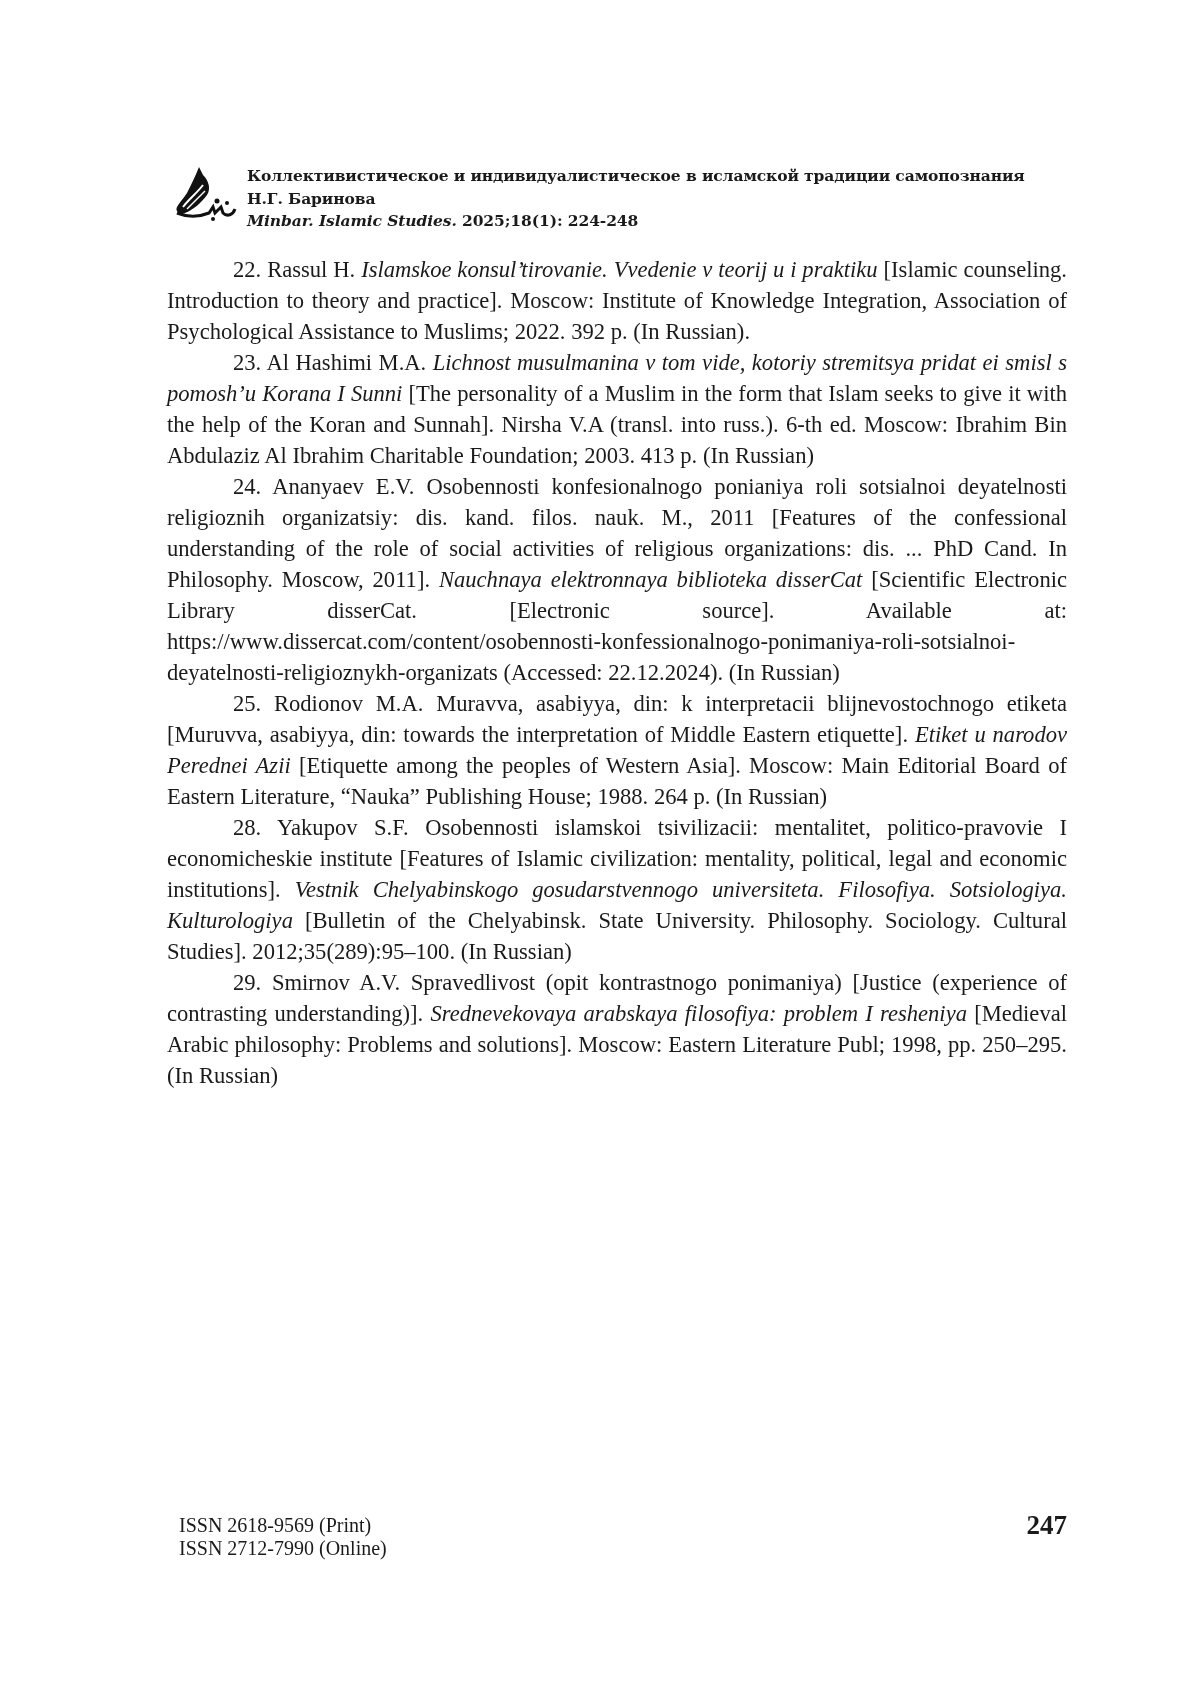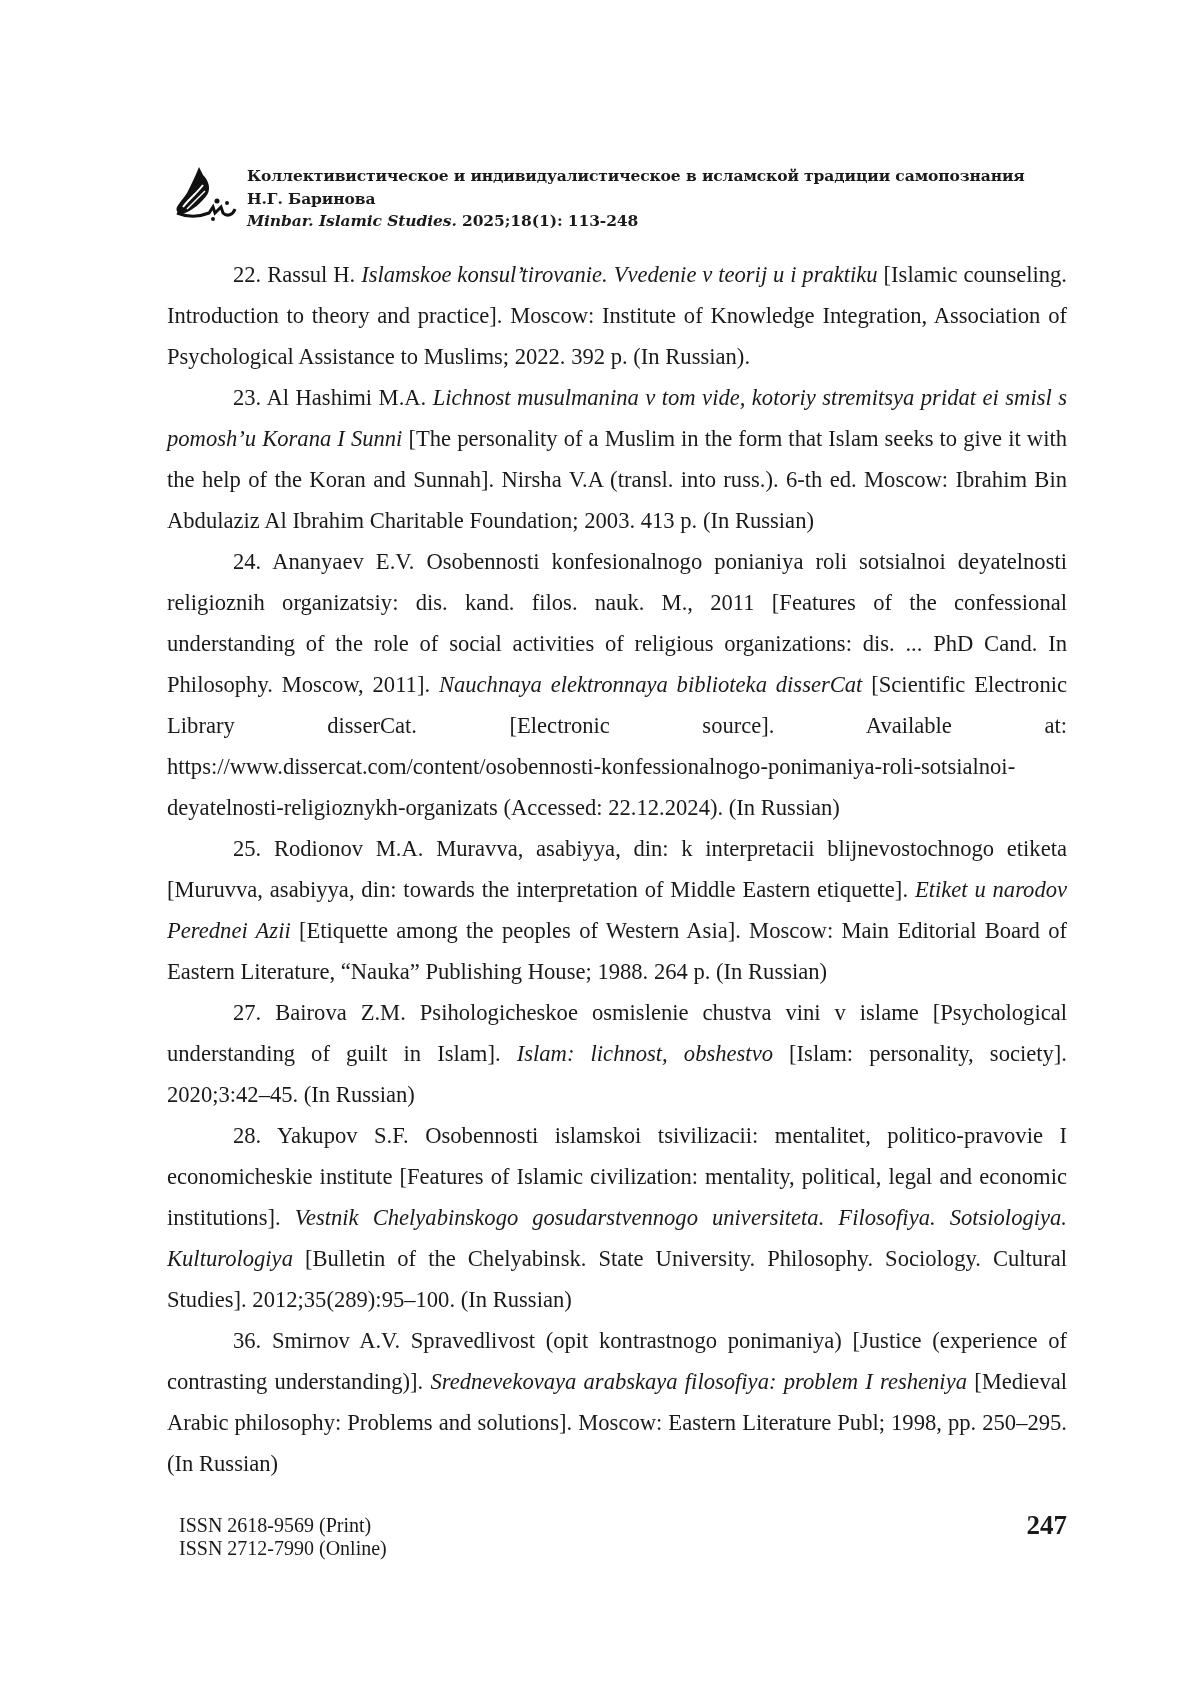--- a/index.html
+++ b/index.html
@@ -15,21 +15,21 @@
   }
   .head-text {
     position: absolute; left: 80px; top: 2px; width: 830px;
     font-family: "DejaVu Serif", "Liberation Serif", serif;
     font-weight: bold; font-size: 15.5px; line-height: 22.5px; letter-spacing: -0.1px;
     white-space: nowrap;
   }
   .head-text .journal { font-style: italic; text-align: right; }
   .refs {
     position: absolute; left: 167px; top: 254px; width: 900px;
-    font-size: 22.6px; line-height: 41px; text-align: justify;
+    font-size: 22.6px; line-height: 31px; text-align: justify;
     hyphens: none;
   }
   .ref { margin: 0; text-indent: 66px; }
   .ref i { font-style: italic; }
   .footer {
     position: absolute; left: 167px; top: 1514px; width: 900px;
     font-size: 20px; line-height: 22.5px;
   }
   .issn { position: absolute; left: 12px; top: 0; white-space: nowrap; }
   .page-num { position: absolute; right: 0; top: 0; font-weight: bold; font-size: 27px; }
@@ -45,32 +45,31 @@
       <path d="M18 46 C24 40, 30 34, 36 28" stroke="#fff" stroke-width="1.5" fill="none"></path>
       <path d="M8 50 C18 54, 30 54, 40 50 L44 44 L46 50 L52 44 L54 50 C58 54, 64 52, 66 46" stroke="#111" stroke-width="3" fill="none"></path>
       <circle cx="48" cy="38" r="2.5" fill="#111"></circle>
       <circle cx="58" cy="40" r="2" fill="#111"></circle>
       <circle cx="44" cy="56" r="2" fill="#111"></circle>
     </svg>
   </div>
   <div class="head-text">
     <div>Коллективистическое и индивидуалистическое в исламской традиции самопознания</div>
     <div>Н.Г. Баринова</div>
-    <div><span class="journal">Minbar. Islamic Studies.</span><span> 2025;18(1): 113-248</span></div>
+    <div><span class="journal">Minbar. Islamic Studies.</span><span> 2025;18(1): 224-248</span></div>
   </div>
 </div>
 
 <div class="refs">
   <p class="ref"><span>22.</span><span> Rassul H. </span><i>Islamskoe konsul’tirovanie. Vvedenie v teorij u i praktiku</i><span> [Islamic counseling. Introduction to theory and practice]. Moscow: Institute of Knowledge Integration, Association of Psychological Assistance to Muslims; 2022. 392 p. (In Russian).</span></p>
   <p class="ref"><span>23.</span><span> Al Hashimi M.A. </span><i>Lichnost musulmanina v tom vide, kotoriy stremitsya pridat ei smisl s pomosh’u Korana I Sunni</i><span> [The personality of a Muslim in the form that Islam seeks to give it with the help of the Koran and Sunnah]. Nirsha V.A (transl. into russ.). 6-th ed. Moscow: Ibrahim Bin Abdulaziz Al Ibrahim Charitable Foundation; 2003. 413 p. (In Russian)</span></p>
   <p class="ref"><span>24.</span><span> Ananyaev E.V. Osobennosti konfesionalnogo ponianiya roli sotsialnoi deyatelnosti religioznih organizatsiy: dis. kand. filos. nauk. M., 2011 [Features of the confessional understanding of the role of social activities of religious organizations: dis. ... PhD Cand. In Philosophy. Moscow, 2011]. </span><i>Nauchnaya elektronnaya biblioteka disserCat</i><span> [Scientific Electronic Library disserCat. [Electronic source]. Available at: https://www.dissercat.com/content/osobennosti-konfessionalnogo-ponimaniya-roli-sotsialnoi-deyatelnosti-religioznykh-organizats (Accessed: 22.12.2024). (In Russian)</span></p>
   <p class="ref"><span>25.</span><span> Rodionov M.A. Muravva, asabiyya, din: k interpretacii blijnevostochnogo etiketa [Muruvva, asabiyya, din: towards the interpretation of Middle Eastern etiquette]. </span><i>Etiket u narodov Perednei Azii</i><span> [Etiquette among the peoples of Western Asia]. Moscow: Main Editorial Board of Eastern Literature, “Nauka” Publishing House; 1988. 264 p. (In Russian)</span></p>
-  <p class="ref"><span>27.</span><span> Bairova Z.M. Psihologicheskoe osmislenie chustva vini v islame [Psychological understanding of guilt in Islam]. </span><i>Islam: lichnost, obshestvo</i><span> [Islam: personality, society]. 2020;3:42–45. (In Russian)</span></p>
   <p class="ref"><span>28.</span><span> Yakupov S.F. Osobennosti islamskoi tsivilizacii: mentalitet, politico-pravovie I economicheskie institute [Features of Islamic civilization: mentality, political, legal and economic institutions]. </span><i>Vestnik Chelyabinskogo gosudarstvennogo universiteta. Filosofiya. Sotsiologiya. Kulturologiya</i><span> [Bulletin of the Chelyabinsk. State University. Philosophy. Sociology. Cultural Studies]. 2012;35(289):95–100. (In Russian)</span></p>
-  <p class="ref"><span>36.</span><span> Smirnov A.V. Spravedlivost (opit kontrastnogo ponimaniya) [Justice (experience of contrasting understanding)]. </span><i>Srednevekovaya arabskaya filosofiya: problem I resheniya</i><span> [Medieval Arabic philosophy: Problems and solutions]. Moscow: Eastern Literature Publ; 1998, pp. 250–295. (In Russian)</span></p>
+  <p class="ref"><span>29.</span><span> Smirnov A.V. Spravedlivost (opit kontrastnogo ponimaniya) [Justice (experience of contrasting understanding)]. </span><i>Srednevekovaya arabskaya filosofiya: problem I resheniya</i><span> [Medieval Arabic philosophy: Problems and solutions]. Moscow: Eastern Literature Publ; 1998, pp. 250–295. (In Russian)</span></p>
 </div>
 
 <div class="footer">
   <div class="issn">
     <div>ISSN 2618-9569 (Print)</div>
     <div>ISSN 2712-7990 (Online)</div>
   </div>
   <div class="page-num">247</div>
 </div>
 

